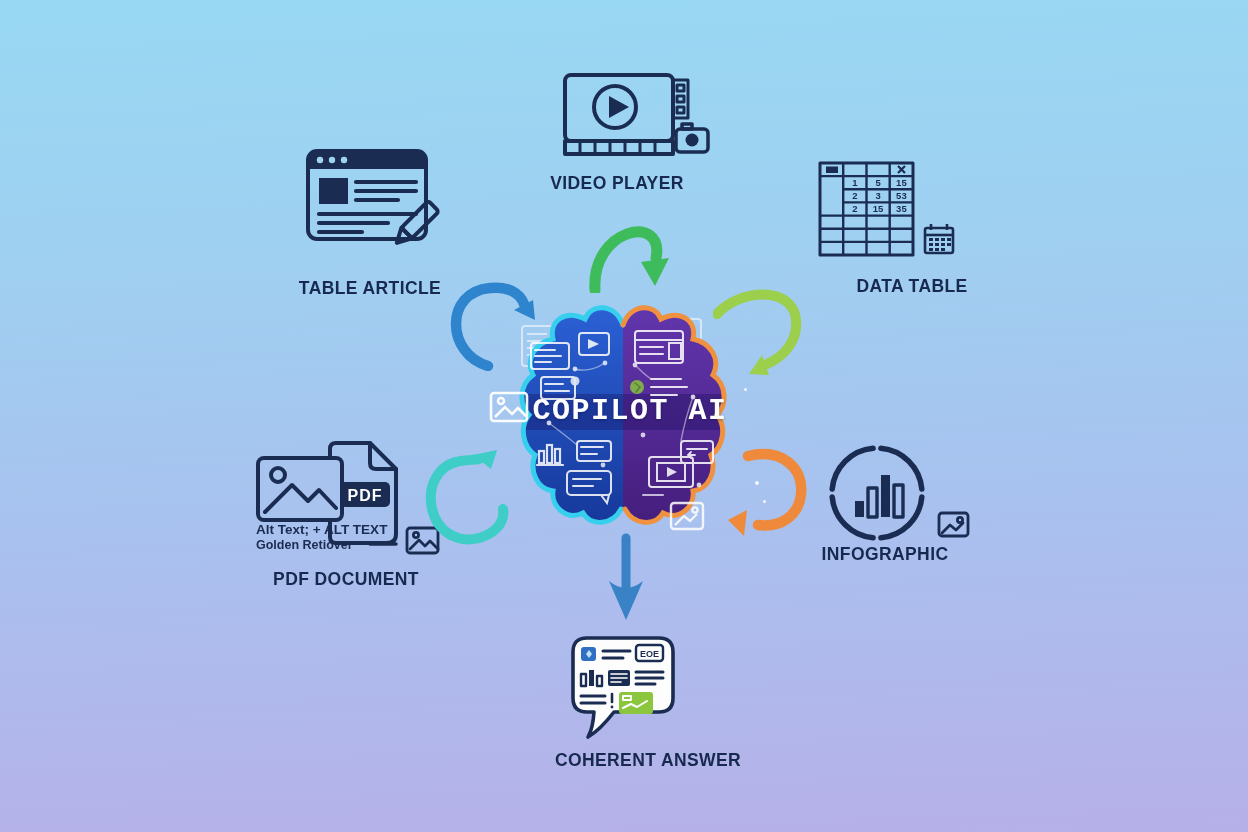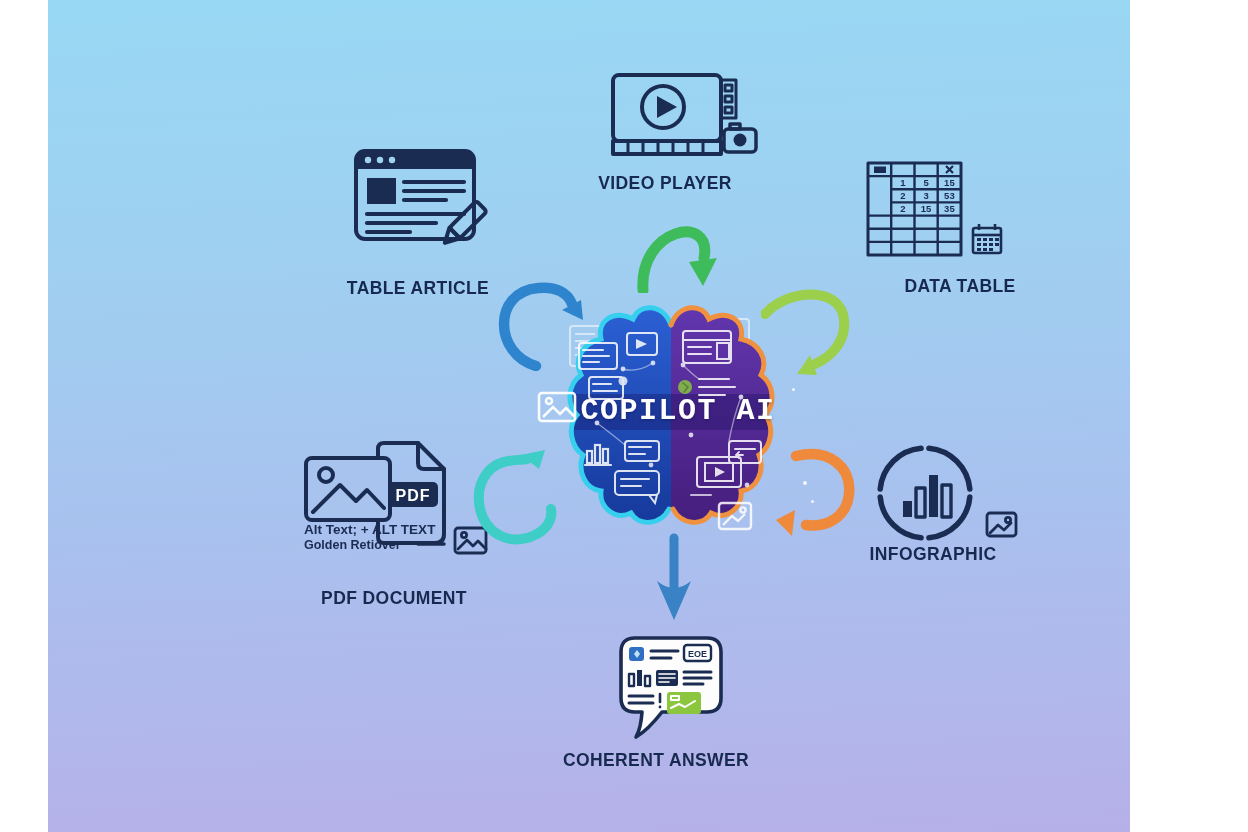--- a/index.html
+++ b/index.html
@@ -1,22 +1,21 @@
 <!DOCTYPE html>
 <html><head>
 <meta charset="utf-8">
 <style>
   html,body{margin:0;padding:0;}
   .stage{
     position:relative;
-    width:1082px;height:832px;
+    width:1248px;height:832px;
     overflow:hidden;
     font-family:"Liberation Sans",sans-serif;
     background:linear-gradient(178deg,#98d8f3 0%,#9fd0f1 30%,#a6c4ef 55%,#afbaec 78%,#b6b0e8 100%);
-    margin-left:48px;
   }
   .abs{position:absolute;}
   .label{
     position:absolute;
     transform:translateX(-50%);
     font-weight:700;
     font-size:17.5px;
     letter-spacing:.4px;
     color:#17294e;
     white-space:nowrap;
@@ -157,21 +156,21 @@
       <text x="4" y="94" font-size="13.5">Alt Text; + ALT TEXT</text>
       <text x="4" y="109" font-size="12.5">Golden Retiover</text>
     </g>
     <line x1="118" y1="104" x2="144" y2="104" stroke-width="3.5"></line>
     <g stroke-width="2.8">
       <rect x="155" y="88" width="31" height="25" rx="3"></rect>
       <circle cx="164" cy="95" r="2.6"></circle>
       <path d="M158,109 l9,-9 l6,6 l5,-5 l8,8"></path>
     </g>
   </svg>
-  <div class="label" style="left:346px;top:588px;">PDF DOCUMENT</div>
+  <div class="label" style="left:346px;top:569px;">PDF DOCUMENT</div>
 
   <svg class="abs" style="left:825px;top:441px;" width="150" height="105" viewBox="0 0 150 105" fill="none" stroke="#1b2c52" stroke-width="5.5" stroke-linecap="round" stroke-linejoin="round">
     <g>
       <path d="M96.8,55.9 A45,45 0 0 1 55.9,96.8"></path>
       <path d="M48.1,96.8 A45,45 0 0 1 7.2,55.9"></path>
       <path d="M7.2,48.1 A45,45 0 0 1 48.1,7.2"></path>
       <path d="M55.9,7.2 A45,45 0 0 1 96.8,48.1"></path>
     </g>
     <g stroke-width="3.4">
       <rect x="30" y="60" width="9" height="16" fill="#1b2c52" stroke="none"></rect>
@@ -216,21 +215,21 @@
         <line x1="64" y1="60" x2="64" y2="68"></line>
         <circle cx="64" cy="73" r="1.4" fill="#1b2c52" stroke="none"></circle>
       </g>
       <rect x="71" y="58" width="34" height="22" rx="3" fill="#8cc63e" stroke="none"></rect>
       <g stroke="#ffffff" stroke-width="2">
         <rect x="75" y="62" width="8" height="4" fill="none"></rect>
         <path d="M75,74 l8,-4 l6,3 l10,-6" fill="none"></path>
       </g>
     </g>
   </svg>
-  <div class="label" style="left:608px;top:750px;">COHERENT ANSWER</div>
+  <div class="label" style="left:648px;top:750px;">COHERENT ANSWER</div>
 
   <svg class="abs" style="left:485px;top:295px;" width="260" height="245" viewBox="0 0 260 245" fill="none">
     <defs>
       <linearGradient id="lhemi" x1="0" y1="0" x2="0" y2="1">
         <stop offset="0" stop-color="#2b60d4"></stop>
           <stop offset="1" stop-color="#16399b"></stop>
       </linearGradient>
       <linearGradient id="rhemi" x1="0" y1="0" x2="0" y2="1">
         <stop offset="0" stop-color="#6236ad"></stop>
           <stop offset="1" stop-color="#451e7d"></stop>

